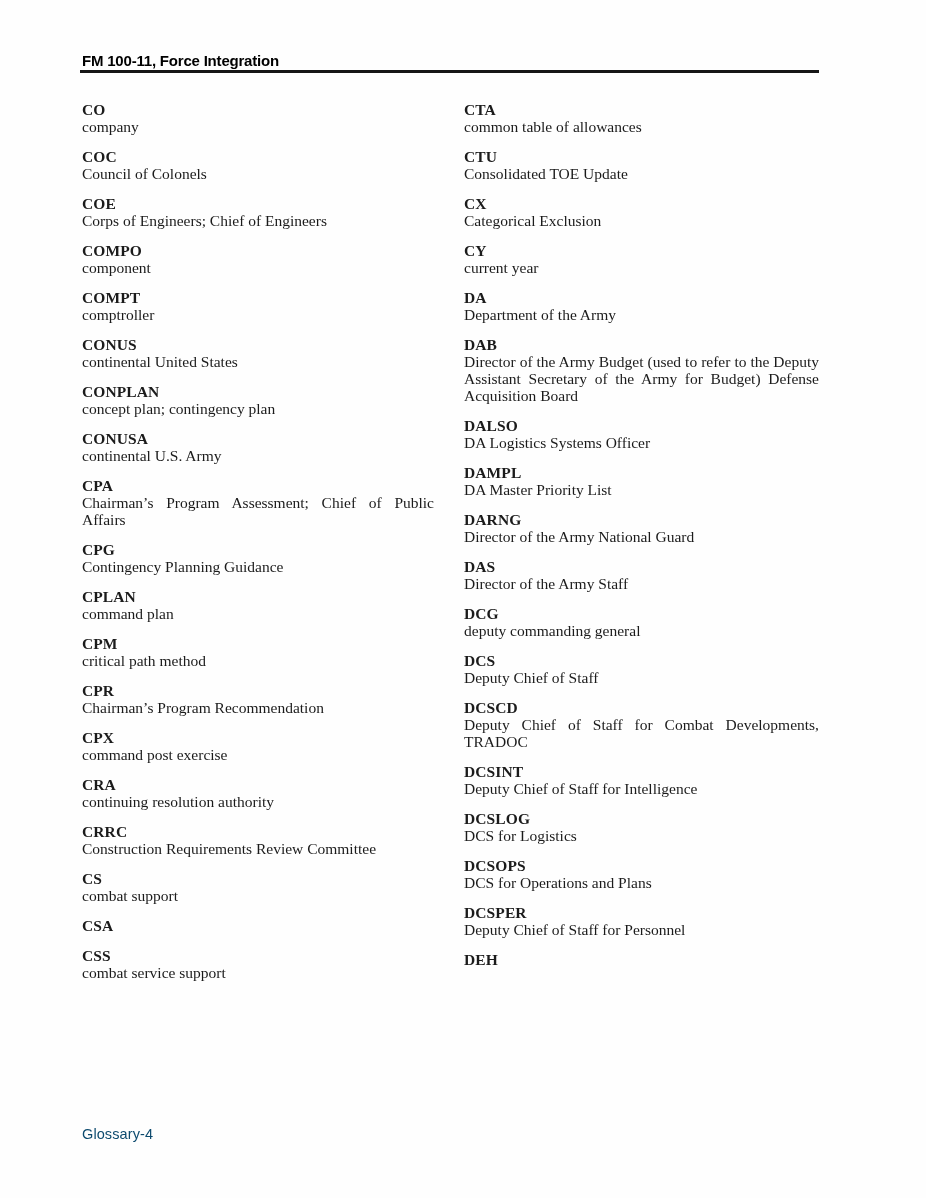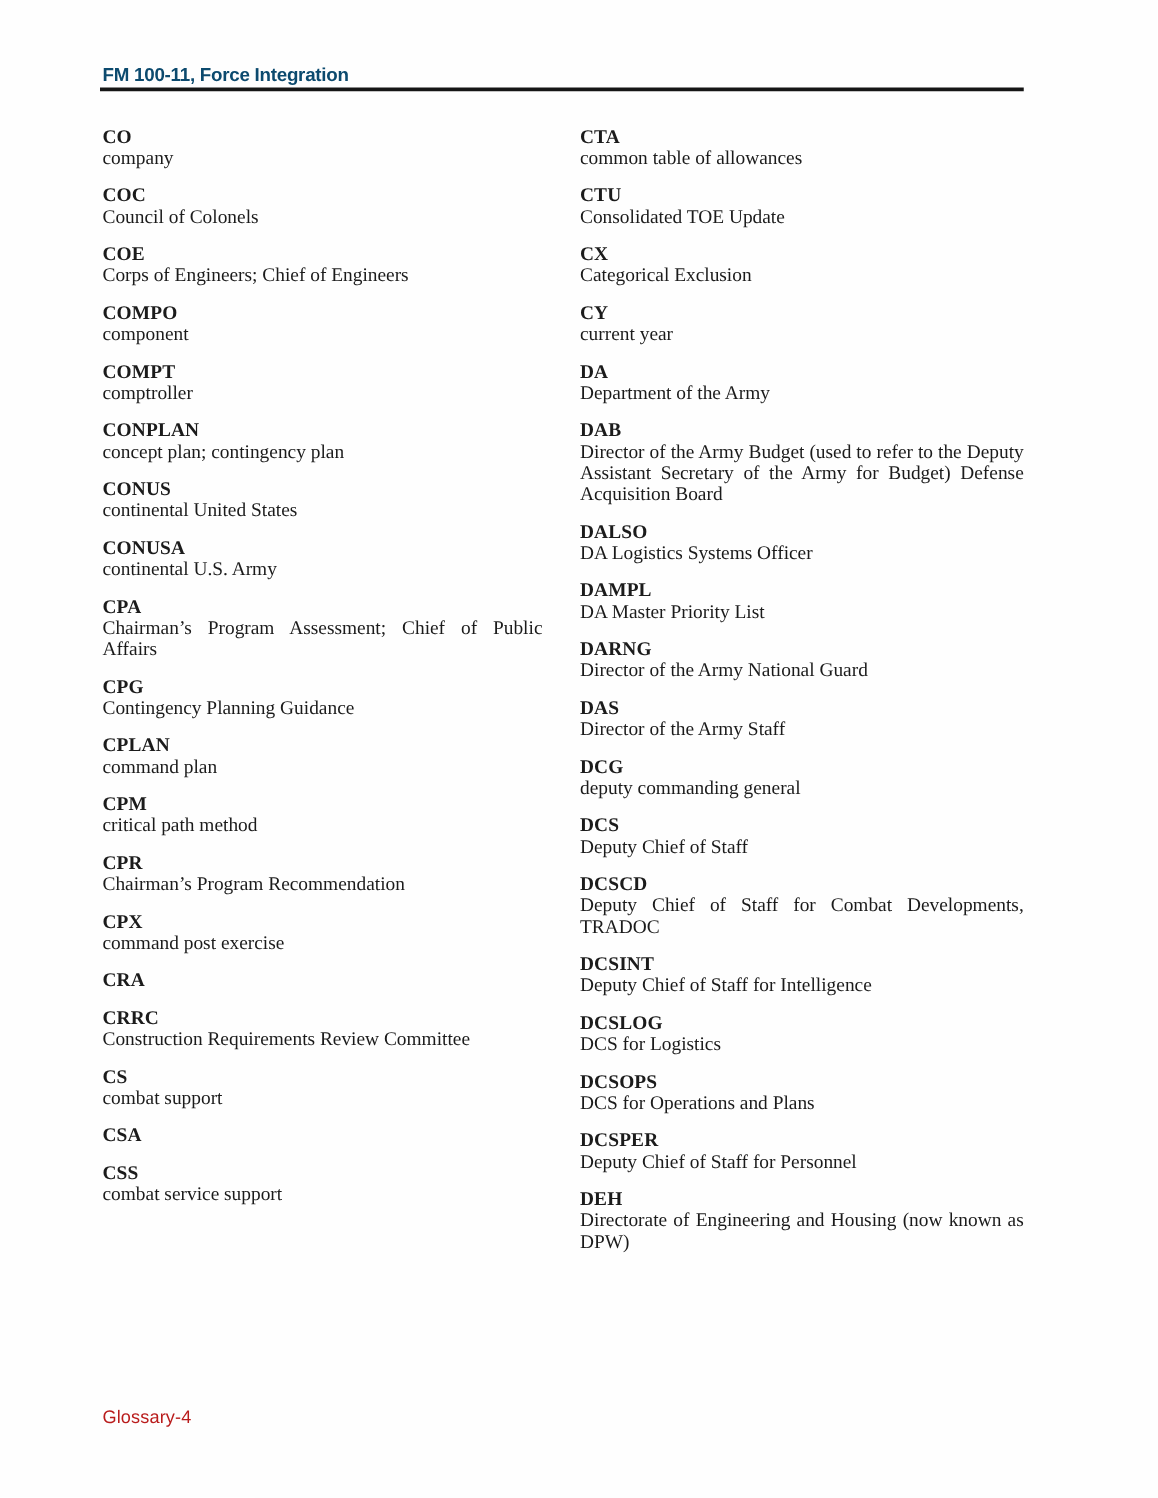--- a/index.html
+++ b/index.html
@@ -16,21 +16,21 @@
     color: #1b1b1b;
   }
   .header-title {
     position: absolute;
     left: 82px;
     top: 52px;
     font-family: "Liberation Sans", sans-serif;
     font-weight: bold;
     font-size: 15px;
     letter-spacing: -0.2px;
-    color: #0c4a6e;
+    color: #000000;
     white-space: nowrap;
     text-align: right;
   }
   .header-rule {
     position: absolute;
     left: 80px;
     top: 70px;
     width: 739px;
     height: 3px;
     background: #161616;
@@ -60,21 +60,21 @@
   .def {
     text-align: justify;
     text-justify: inter-word;
   }
   .footer {
     position: absolute;
     left: 82px;
     top: 1126px;
     font-family: "Liberation Sans", sans-serif;
     font-size: 14.5px;
-    color: #b91c1c;
+    color: #0c4a6e;
     letter-spacing: 0.1px;
   }
 </style>
 </head>
 <body>
 
 <div class="page">
 
   <div class="header-title">FM 100-11, Force Integration</div>
 
@@ -101,30 +101,30 @@
     <div class="term">COMPO</div>
     <div class="def">component</div>
   </div>
 
   <div class="entry">
     <div class="term">COMPT</div>
     <div class="def">comptroller</div>
   </div>
 
   <div class="entry">
+    <div class="term">CONUS</div>
+    <div class="def">continental United States</div>
+  </div>
+
+  <div class="entry">
     <div class="term">CONPLAN</div>
     <div class="def">concept plan; contingency plan</div>
   </div>
 
   <div class="entry">
-    <div class="term">CONUS</div>
-    <div class="def">continental United States</div>
-  </div>
-
-  <div class="entry">
     <div class="term">CONUSA</div>
     <div class="def">continental U.S. Army</div>
   </div>
 
   <div class="entry">
     <div class="term">CPA</div>
     <div class="def">Chairman’s Program Assessment; Chief of Public Affairs</div>
   </div>
 
   <div class="entry">
@@ -147,20 +147,21 @@
     <div class="def">Chairman’s Program Recommendation</div>
   </div>
 
   <div class="entry">
     <div class="term">CPX</div>
     <div class="def">command post exercise</div>
   </div>
 
   <div class="entry">
     <div class="term">CRA</div>
+    <div class="def">continuing resolution authority</div>
   </div>
 
   <div class="entry">
     <div class="term">CRRC</div>
     <div class="def">Construction Requirements Review Committee</div>
   </div>
 
 
   <div class="entry">
     <div class="term">CS</div>
@@ -258,20 +259,19 @@
     <div class="def">DCS for Operations and Plans</div>
   </div>
 
   <div class="entry">
     <div class="term">DCSPER</div>
     <div class="def">Deputy Chief of Staff for Personnel</div>
   </div>
 
   <div class="entry">
     <div class="term">DEH</div>
-    <div class="def">Directorate of Engineering and Housing (now known as DPW)</div>
   </div>
 </div>
   </div>
 
   <div class="footer">Glossary-4</div>
 
 </div>
 
 </body></html>

